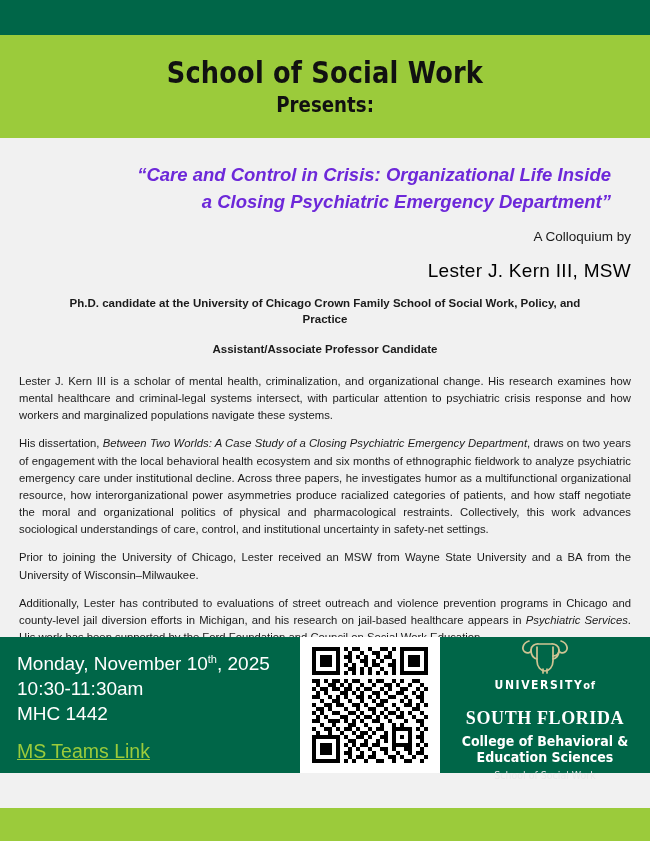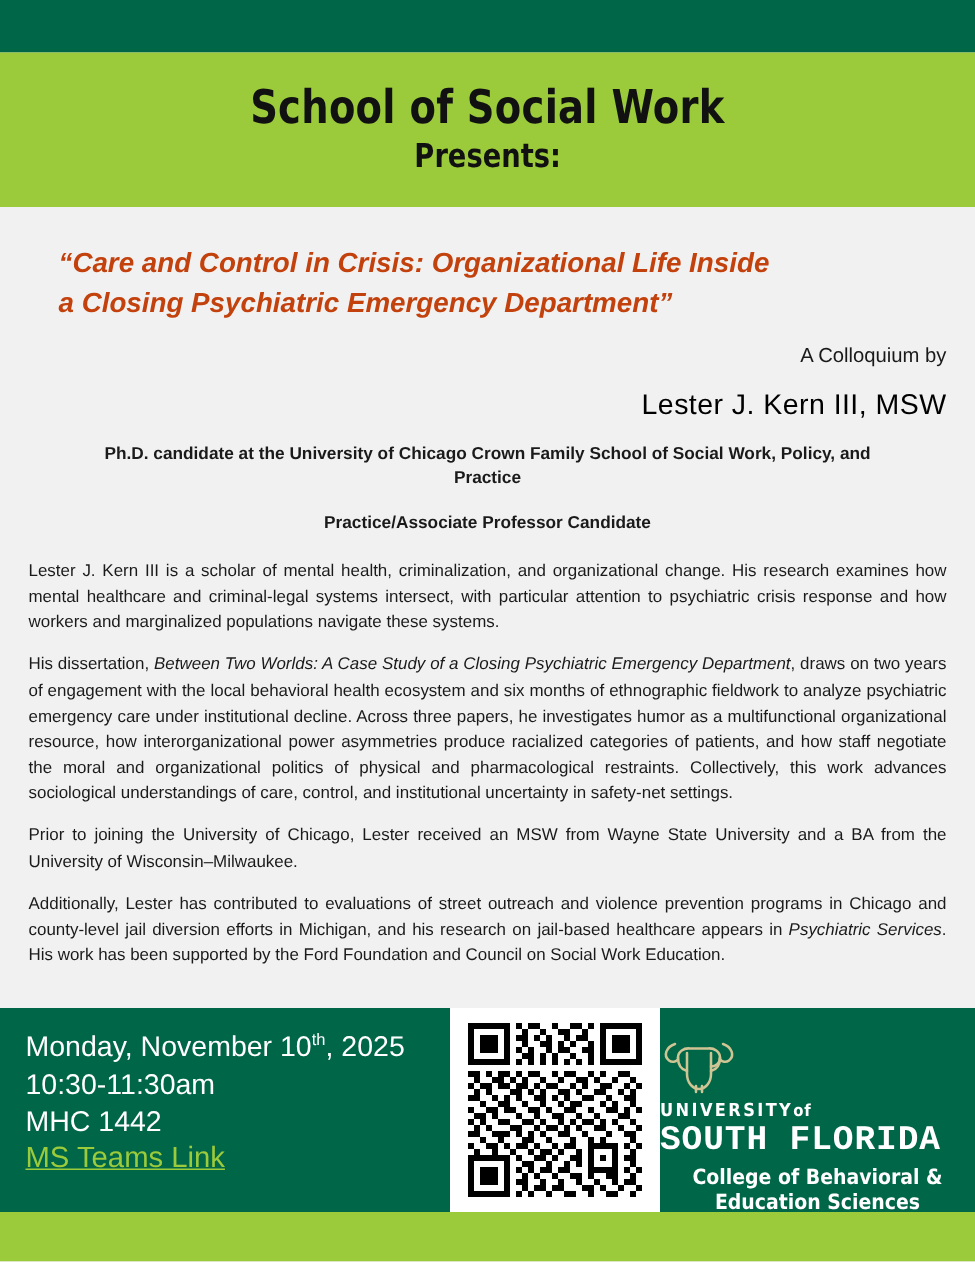--- a/index.html
+++ b/index.html
@@ -49,26 +49,26 @@
   }
 
   
   .content {
     background: #f1f1f1;
     padding: 0 19px;
     box-sizing: border-box;
     height: 534px;
   }
   .talk-title {
-    text-align: left;
+    text-align: right;
     font-family: "Liberation Sans", sans-serif;
     font-style: italic;
     font-weight: bold;
     font-size: 18.5px;
-    color: #c2410c;
+    color: #6d28d9;
     line-height: 1.45;
     margin: 24px 20px 0 20px;
   }
   .colloquium-by {
     text-align: right;
     font-size: 13.5px;
     color: #1a1a1a;
     margin-top: 13px;
   }
   .speaker-name {
@@ -100,21 +100,21 @@
     line-height: 1.52;
     margin: 11px 0 10px 0;
   }
   .para.first { margin-top: 18px; }
   .para em { font-style: italic; }
 
   
   .footer {
     position: absolute;
     left: 0;
-    top: 672px;
+    top: 637px;
     width: 650px;
     height: 136px;
     background: #006648;
     display: flex;
     align-items: stretch;
   }
   .event-info {
     width: 300px;
     padding: 14px 0 0 17px;
     box-sizing: border-box;
@@ -128,64 +128,65 @@
   .event-line sup {
     font-size: 11px;
     vertical-align: super;
     line-height: 0;
   }
   .teams-link {
     display: inline-block;
     font-size: 19.5px;
     color: #9bcb3b;
     text-decoration: underline;
-    margin-top: 0;
+    margin-top: 14px;
     cursor: pointer;
   }
   .qr-panel {
     width: 140px;
     background: #ffffff;
     display: flex;
     align-items: center;
     justify-content: center;
   }
   .qr-code {
     width: 116px;
     height: 116px;
     display: block;
     image-rendering: pixelated;
   }
   .usf-logo {
     flex: 1;
     display: flex;
     flex-direction: column;
+    align-items: center;
     justify-content: flex-start;
-    padding-top: 20px;
+    padding-top: 0;
     color: #ffffff;
   }
   .bull-icon svg { display: block; }
   .usf-university {
     font-family: "DejaVu Sans Condensed", "Liberation Sans Narrow", "Liberation Sans", sans-serif;
     font-weight: bold;
     font-size: 12px;
     letter-spacing: 1.6px;
     margin-top: 3px;
   }
   .usf-university .of {
     letter-spacing: 0.5px;
     font-size: 11px;
     text-transform: none;
   }
   .usf-state {
-    font-family: Liberation Mono, monospace;
-    font-weight: bold;
-    font-size: 23px;
+    font-family: Liberation Serif, serif;
+    font-weight: bold;
+    font-size: 18px;
     letter-spacing: 0.6px;
     line-height: 1.05;
-    margin-top: 1px;
+    margin-top: 17px;
   }
   .usf-college {
     font-family: "DejaVu Sans Condensed", "Liberation Sans Narrow", "Liberation Sans", sans-serif;
     font-weight: bold;
     font-size: 14px;
     line-height: 1.18;
     text-align: center;
     margin-top: 5px;
   }
   .usf-department {
@@ -220,21 +221,21 @@
     <span>“Care and Control in Crisis: Organizational Life Inside</span><br>
     <span>a Closing Psychiatric Emergency Department”</span>
   </div>
 
   <div class="colloquium-by">A Colloquium by</div>
 
   <div class="speaker-name">Lester J. Kern III, MSW</div>
 
   <div class="affiliation">Ph.D. candidate at the University of Chicago Crown Family School of Social Work, Policy, and Practice</div>
 
-  <div class="candidate-line">Practice/Associate Professor Candidate</div>
+  <div class="candidate-line">Assistant/Associate Professor Candidate</div>
 
   <p class="para first">Lester J. Kern III is a scholar of mental health, criminalization, and organizational change. His research examines how mental healthcare and criminal-legal systems intersect, with particular attention to psychiatric crisis response and how workers and marginalized populations navigate these systems.</p>
 
   <p class="para"><span>His dissertation, </span><em>Between Two Worlds: A Case Study of a Closing Psychiatric Emergency Department</em><span>, draws on two years of engagement with the local behavioral health ecosystem and six months of ethnographic fieldwork to analyze psychiatric emergency care under institutional decline. Across three papers, he investigates humor as a multifunctional organizational resource, how interorganizational power asymmetries produce racialized categories of patients, and how staff negotiate the moral and organizational politics of physical and pharmacological restraints. Collectively, this work advances sociological understandings of care, control, and institutional uncertainty in safety-net settings.</span></p>
 
   <p class="para">Prior to joining the University of Chicago, Lester received an MSW from Wayne State University and a BA from the University of Wisconsin–Milwaukee.</p>
 
   <p class="para"><span>Additionally, Lester has contributed to evaluations of street outreach and violence prevention programs in Chicago and county-level jail diversion efforts in Michigan, and his research on jail-based healthcare appears in </span><em>Psychiatric Services</em><span>. His work has been supported by the Ford Foundation and Council on Social Work Education.</span></p>
 
 </div>

